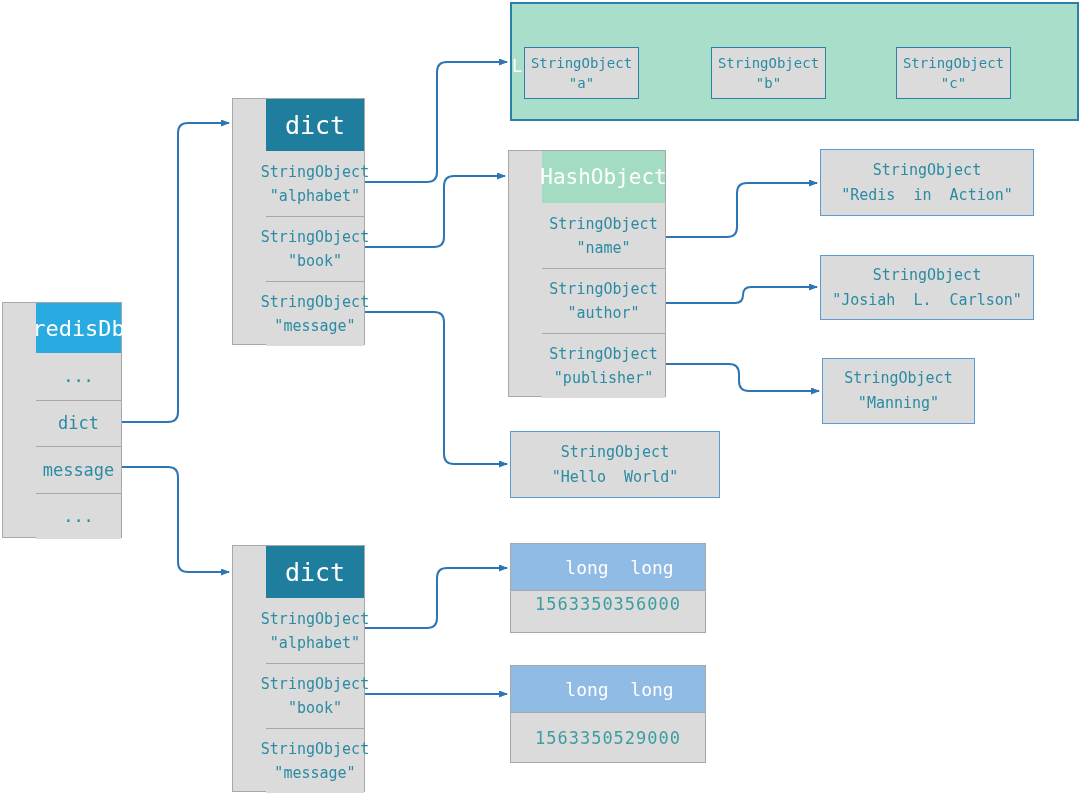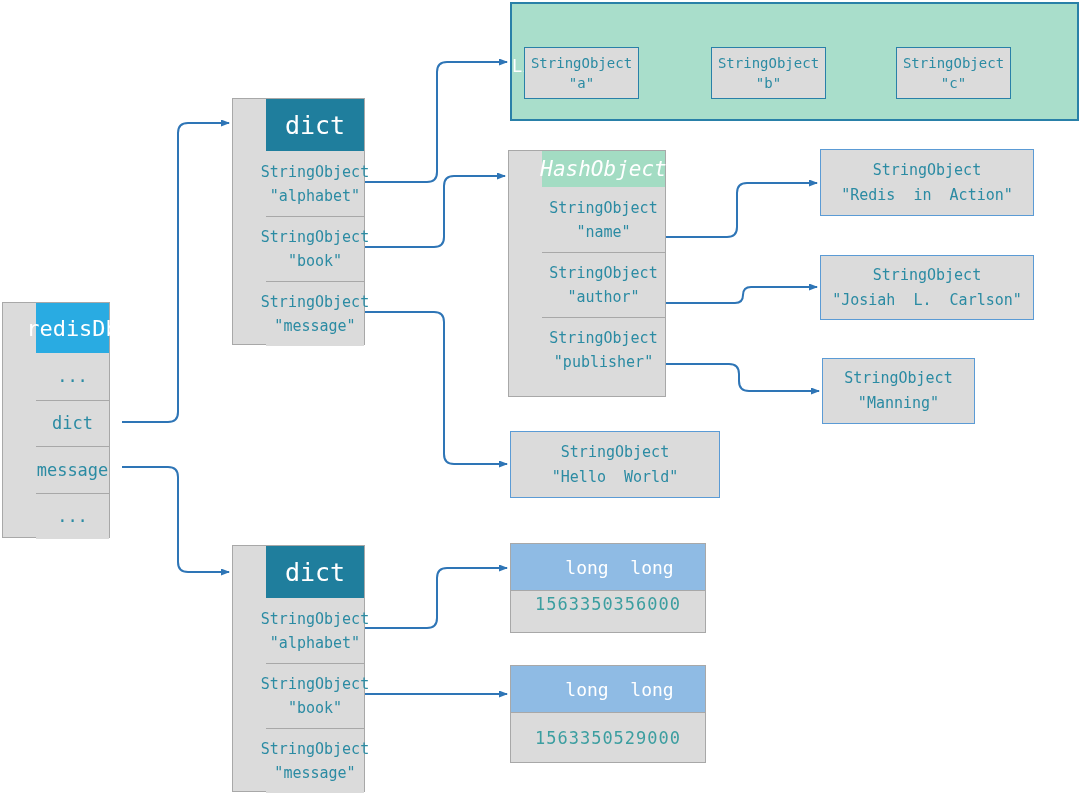--- a/index.html
+++ b/index.html
@@ -12,21 +12,21 @@
   body{background:#fff; font-family:"DejaVu Sans Mono", monospace;}
   .canvas{position:relative; width:1080px; height:793px; background:#fff; overflow:hidden;}
   #connector-svg{position:absolute; left:0; top:0; width:1080px; height:793px; pointer-events:none;}
   .connector{stroke:var(--connector); stroke-width:2; fill:none;}
 
   .abs{position:absolute;}
   .stack{border:1px solid var(--cell-border); background:var(--cell-fill);padding-left:33px;}
   .hdr{display:flex; align-items:center; justify-content:center; color:#fff; white-space:pre;}
   .hdr-redis{height:50px; background:var(--redisdb-header); font-size:22px;}
   .hdr-dict{height:52px; background:var(--dict-header); font-size:25px;}
-  .hdr-hash{height:36px; background:var(--hash-header); font-size:21px;font-style:italic;}
+  .hdr-hash{height:52px; background:var(--hash-header); font-size:21px;}
   .hdr-long{height:47px; background:var(--long-header); font-size:18px; border-bottom:1px solid var(--cell-border);padding-left:23px;}
   .cell{display:flex; flex-direction:column; align-items:center; justify-content:center;
         background:var(--cell-fill); color:var(--string-text);}
   .cell + .cell{border-top:1px solid var(--cell-border);}
   .redis-cell{height:46.5px; font-size:17px;}
   .obj-cell{height:65px; font-size:15px; line-height:24px;}
   .cell-line{white-space:pre; display:block;}
 
   .list-container{background:var(--list-fill); border:2px solid var(--list-border);}
   .list-title{position:absolute; top:7px; left:0; width:100%; text-align:left;
@@ -61,21 +61,21 @@
       <path d="M 365 312 L 434 312 Q 444 312 444 322 L 444 454 Q 444 464 454 464 L 507 464" class="connector" marker-end="url(#arrowhead)"></path>
       <path d="M 666 237 L 727 237 Q 737 237 737 227 L 737 193 Q 737 183 747 183 L 817 183" class="connector" marker-end="url(#arrowhead)"></path>
       <path d="M 666 303 L 735 303 Q 743 303 743 295 L 743 295 Q 743 287 751 287 L 817 287" class="connector" marker-end="url(#arrowhead)"></path>
       <path d="M 666 364 L 729 364 Q 739 364 739 374 L 739 381 Q 739 391 749 391 L 819 391" class="connector" marker-end="url(#arrowhead)"></path>
       <path d="M 365 628 L 427 628 Q 437 628 437 618 L 437 578 Q 437 568 447 568 L 507 568" class="connector" marker-end="url(#arrowhead)"></path>
       <path d="M 365 694 L 507 694" class="connector" marker-end="url(#arrowhead)"></path>
       <path d="M 637 70 L 704 70" class="connector" marker-end="url(#arrowhead)"></path>
       <path d="M 822 70 L 889 70" class="connector" marker-end="url(#arrowhead)"></path>
     </svg>
 
-  <div class="abs stack" style="left:2px; top:302px; width:108px; height:236px;">
+  <div class="abs stack" style="left:2px; top:302px; width:120px; height:236px;">
     <div class="hdr hdr-redis">redisDb</div>
     <div class="cell redis-cell">
       <span class="cell-line">...</span>
     </div>
     <div class="cell redis-cell">
       <span class="cell-line">dict</span>
     </div>
     <div class="cell redis-cell">
       <span class="cell-line">message</span>
     </div>

